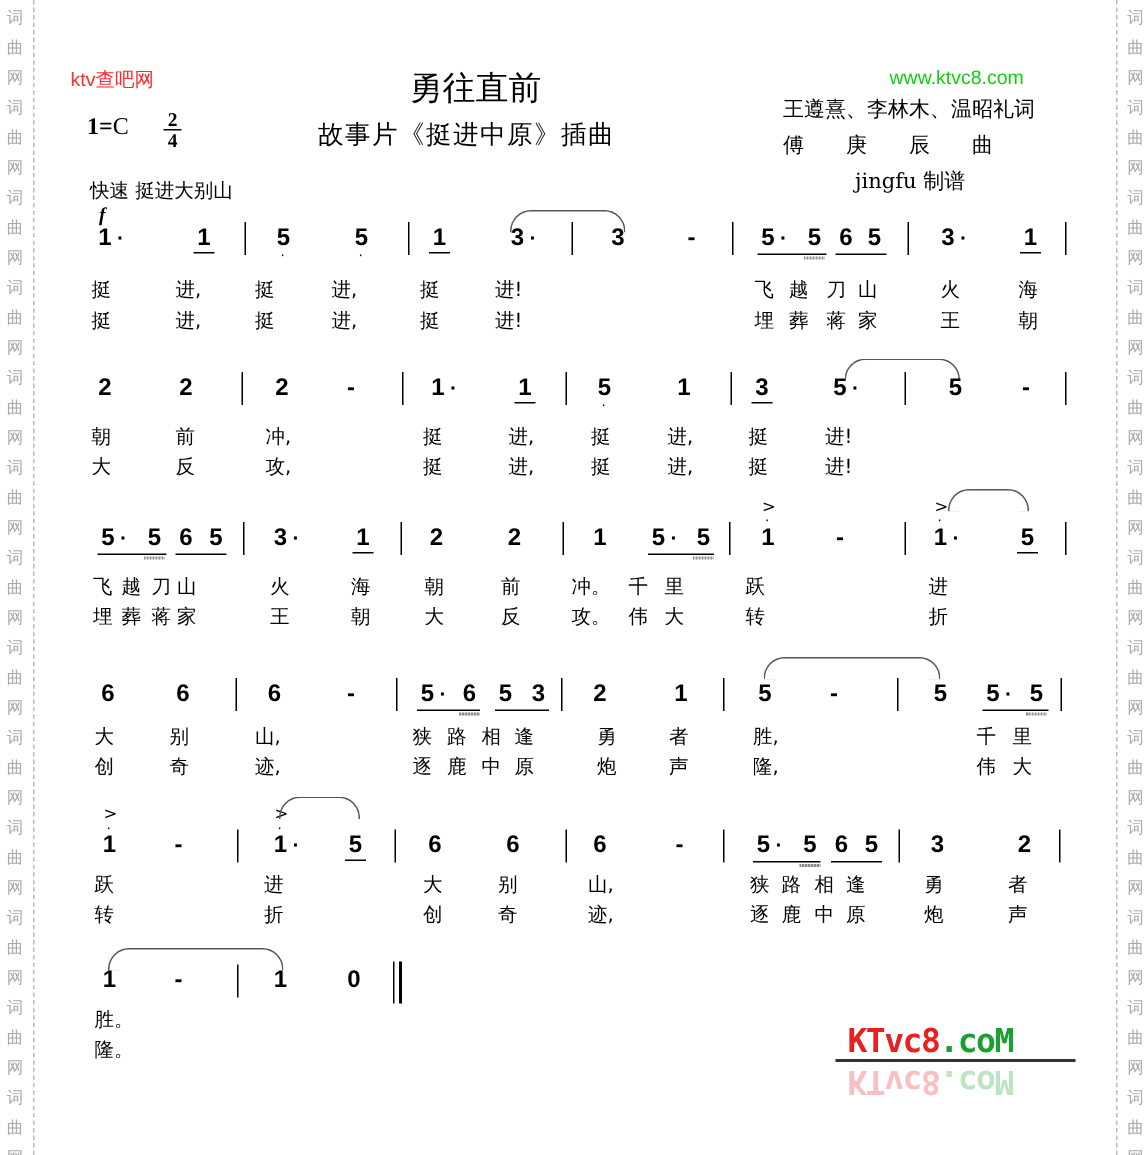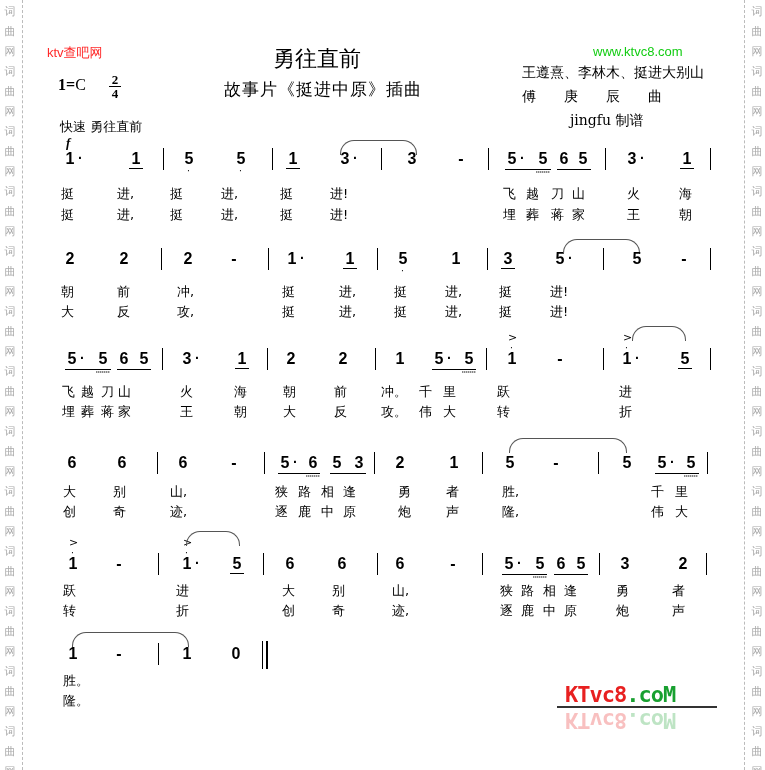--- a/index.html
+++ b/index.html
@@ -182,33 +182,33 @@
     <div class="wm-group" style="top: 722px;">
       <div>词</div>
       <div>曲</div>
       <div>网</div>
     </div>
   </div>
 
 <div class="abs ktv-red" style="left:47px;top:44px;">ktv查吧网</div>
 <div class="abs site-green" style="left:593px;top:44px;">www.ktvc8.com</div>
 <div class="abs title" style="left:273px;top:44px;">勇往直前</div>
-<div class="abs subtitle" style="left:224px;top:78px;">故事片《挺进中原》插曲</div>
-<div class="abs credit" style="left:522px;top:64px;">王遵熹、李林木、挺进大别山</div>
+<div class="abs subtitle" style="left:212px;top:78px;">故事片《挺进中原》插曲</div>
+<div class="abs credit" style="left:522px;top:64px;">王遵熹、李林木、温昭礼词</div>
 <div class="abs credit" style="left:522px;top:88px;">傅　　庚　　辰　　曲</div>
 <div class="abs credit" style="left:570px;top:112px;font-family:'DejaVu Serif',serif;">jingfu 制谱</div>
 
 <div class="abs key" style="left:58px;top:76px;">
   <span>1=</span><span class="c">C</span>
 </div>
 <div class="abs tsig" style="left:109px;top:73px;width:12px;">
   <div>2</div>
   <div style="border-top:1px solid #000;">4</div>
 </div>
-<div class="abs tempo" style="left:60px;top:118px;">快速 勇往直前</div>
+<div class="abs tempo" style="left:60px;top:118px;">快速 挺进大别山</div>
 <div class="abs dyn" style="left:66px;top:135px;">f</div>
 
 <div id="score">
     <div class="n" style="left: 63px; top: 150px;">1</div>
     <div class="aug" style="left: 78px; top: 150px;">·</div>
     <div class="n ul" style="left: 129px; top: 150px;">1</div>
     <div class="bar" style="left: 163px; top: 148px;"></div>
     <div class="n" style="left: 182px; top: 150px;">5</div>
     <div class="dot-below" style="left: 187px; top: 167px;">·</div>
     <div class="n" style="left: 234px; top: 150px;">5</div>

